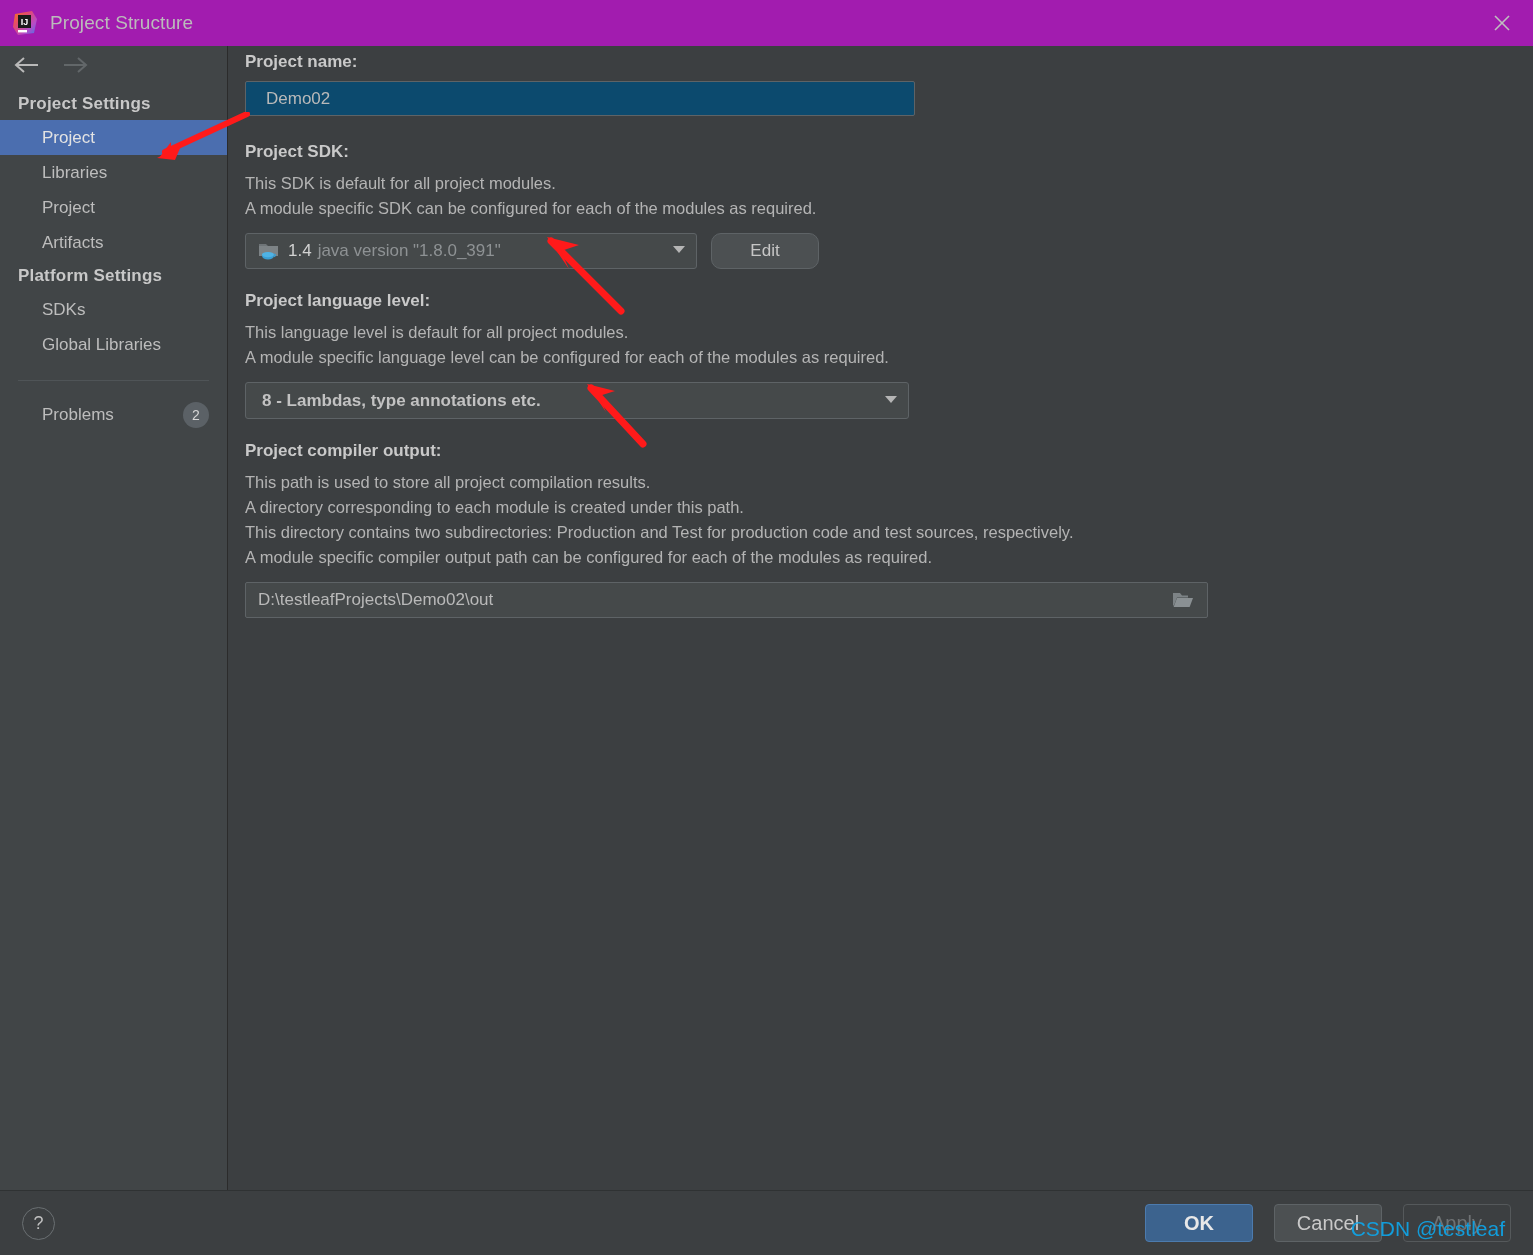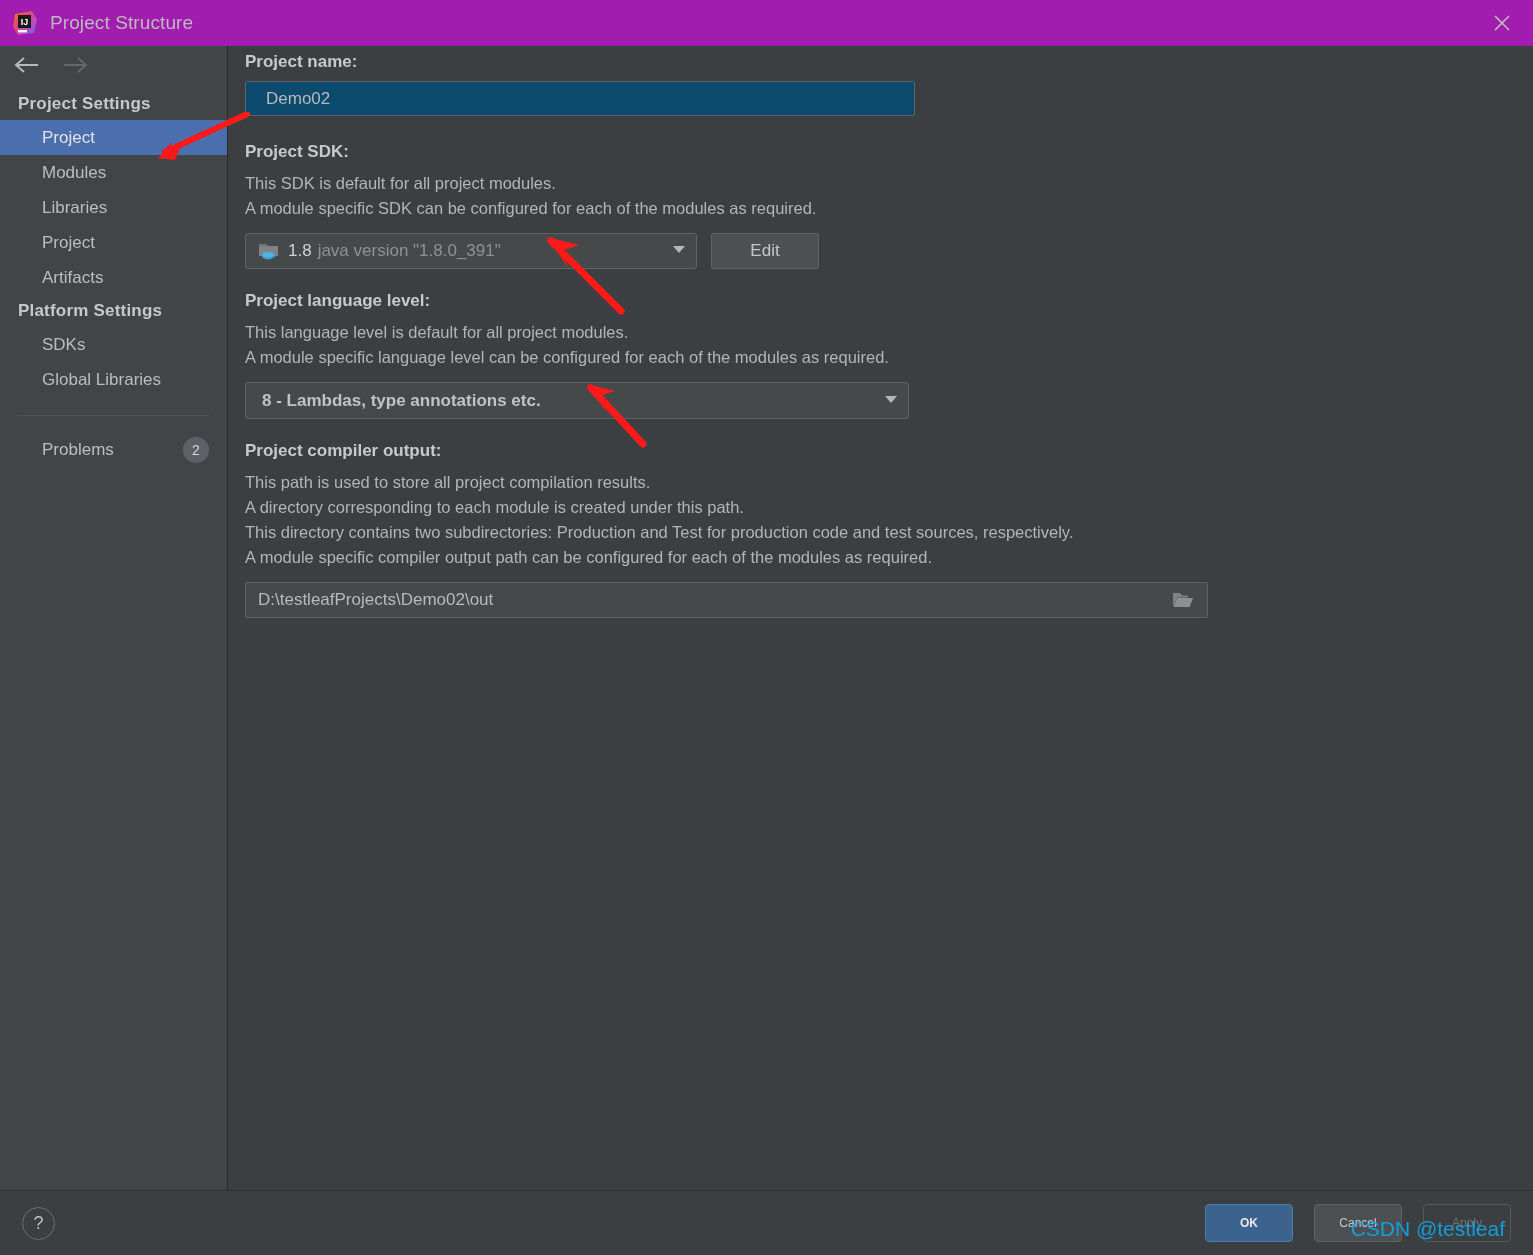--- a/index.html
+++ b/index.html
@@ -168,21 +168,21 @@
   }
   .sdk-combo { width: 452px; }
   .sdk-icon { width: 22px; height: 20px; margin-right: 8px; flex: 0 0 auto; }
   .sdk-ver { font-size: 17px; color: #D2D2D2; margin-right: 6px; }
   .sdk-desc { font-size: 17px; color: #8E9294; }
   .combo-arrow { margin-left: auto; flex: 0 0 auto; }
 
   .btn {
     background: #4C5052;
     border: 1px solid #5E6366;
-    border-radius: 2px;
+    border-radius: 10px;
     height: 36px;
     min-width: 108px;
     display: flex; align-items: center; justify-content: center;
     font-size: 17px;
     color: #C6C6C6;
     cursor: pointer;
   }
 
   .lang-combo { width: 664px; height: 37px; margin-top: 12px; padding-left: 16px; font-weight: bold; }
   .lang-text { font-size: 17px; color: #C2C2C2; }
@@ -228,24 +228,24 @@
     border-radius: 50%;
     border: 1px solid #6A6F72;
     color: #C0C0C0;
     font-size: 18px;
     display: flex; align-items: center; justify-content: center;
     cursor: pointer;
   }
   .footer-spacer { flex: 1; }
   .footer-btns { display: flex; gap: 21px; margin-right: 22px; }
   .fbtn {
-    width: 88px; height: 38px;
+    width: 108px; height: 38px;
     border-radius: 4px;
     display: flex; align-items: center; justify-content: center;
-    font-size: 12px;
+    font-size: 20px;
     cursor: pointer;
     border: 1px solid #5E6366;
     background: #4C5052;
     color: #C9C9C9;
   }
   .fbtn.primary {
     background: #3C638E;
     border: 1px solid #4C7BAE;
     color: #E8E8E8;
     font-weight: bold;
@@ -314,23 +314,20 @@
           <polyline points="16,2 24,9 16,16" fill="none" stroke="#7E8386" stroke-width="2"></polyline>
         </svg>
       </span>
     </div>
 
     <div class="group-header">Project Settings</div>
     <div class="nav-item selected">
       <span>Project</span>
     </div>
     <div class="nav-item">
-      <span>Modules</span>
-    </div>
-    <div class="nav-item">
       <span>Libraries</span>
     </div>
     <div class="nav-item">
       <span>Project</span>
     </div>
     <div class="nav-item">
       <span>Artifacts</span>
     </div>
 
     <div class="group-header">Platform Settings</div>
@@ -367,21 +364,21 @@
         <div class="combo sdk-combo">
           <span class="sdk-icon">
             <svg width="22" height="20" viewBox="0 0 22 20">
               <path d="M1 3 h7 l2 2 h10 v10 h-19 z" fill="#6E7477"></path>
               <path d="M1 5 h19 v10 h-19 z" fill="#7D8386"></path>
               <ellipse cx="10" cy="15" rx="6" ry="3.4" fill="#3B9FD4"></ellipse>
               <ellipse cx="10" cy="13.6" rx="6" ry="2.6" fill="#4FB3E5"></ellipse>
               <path d="M16 13 q3 1.2 0 2.6" fill="none" stroke="#3B9FD4" stroke-width="1.3"></path>
             </svg>
           </span>
-          <span class="sdk-ver">1.8</span>
+          <span class="sdk-ver">1.4</span>
           <span class="sdk-desc">java version "1.8.0_391"</span>
           <span class="combo-arrow">
             <svg width="18" height="18" viewBox="0 0 18 18">
               <polygon points="3,6 15,6 9,13" fill="#B5B5B5"></polygon>
             </svg>
           </span>
         </div>
         <div class="btn">
           <span>Edit</span>
         </div>

